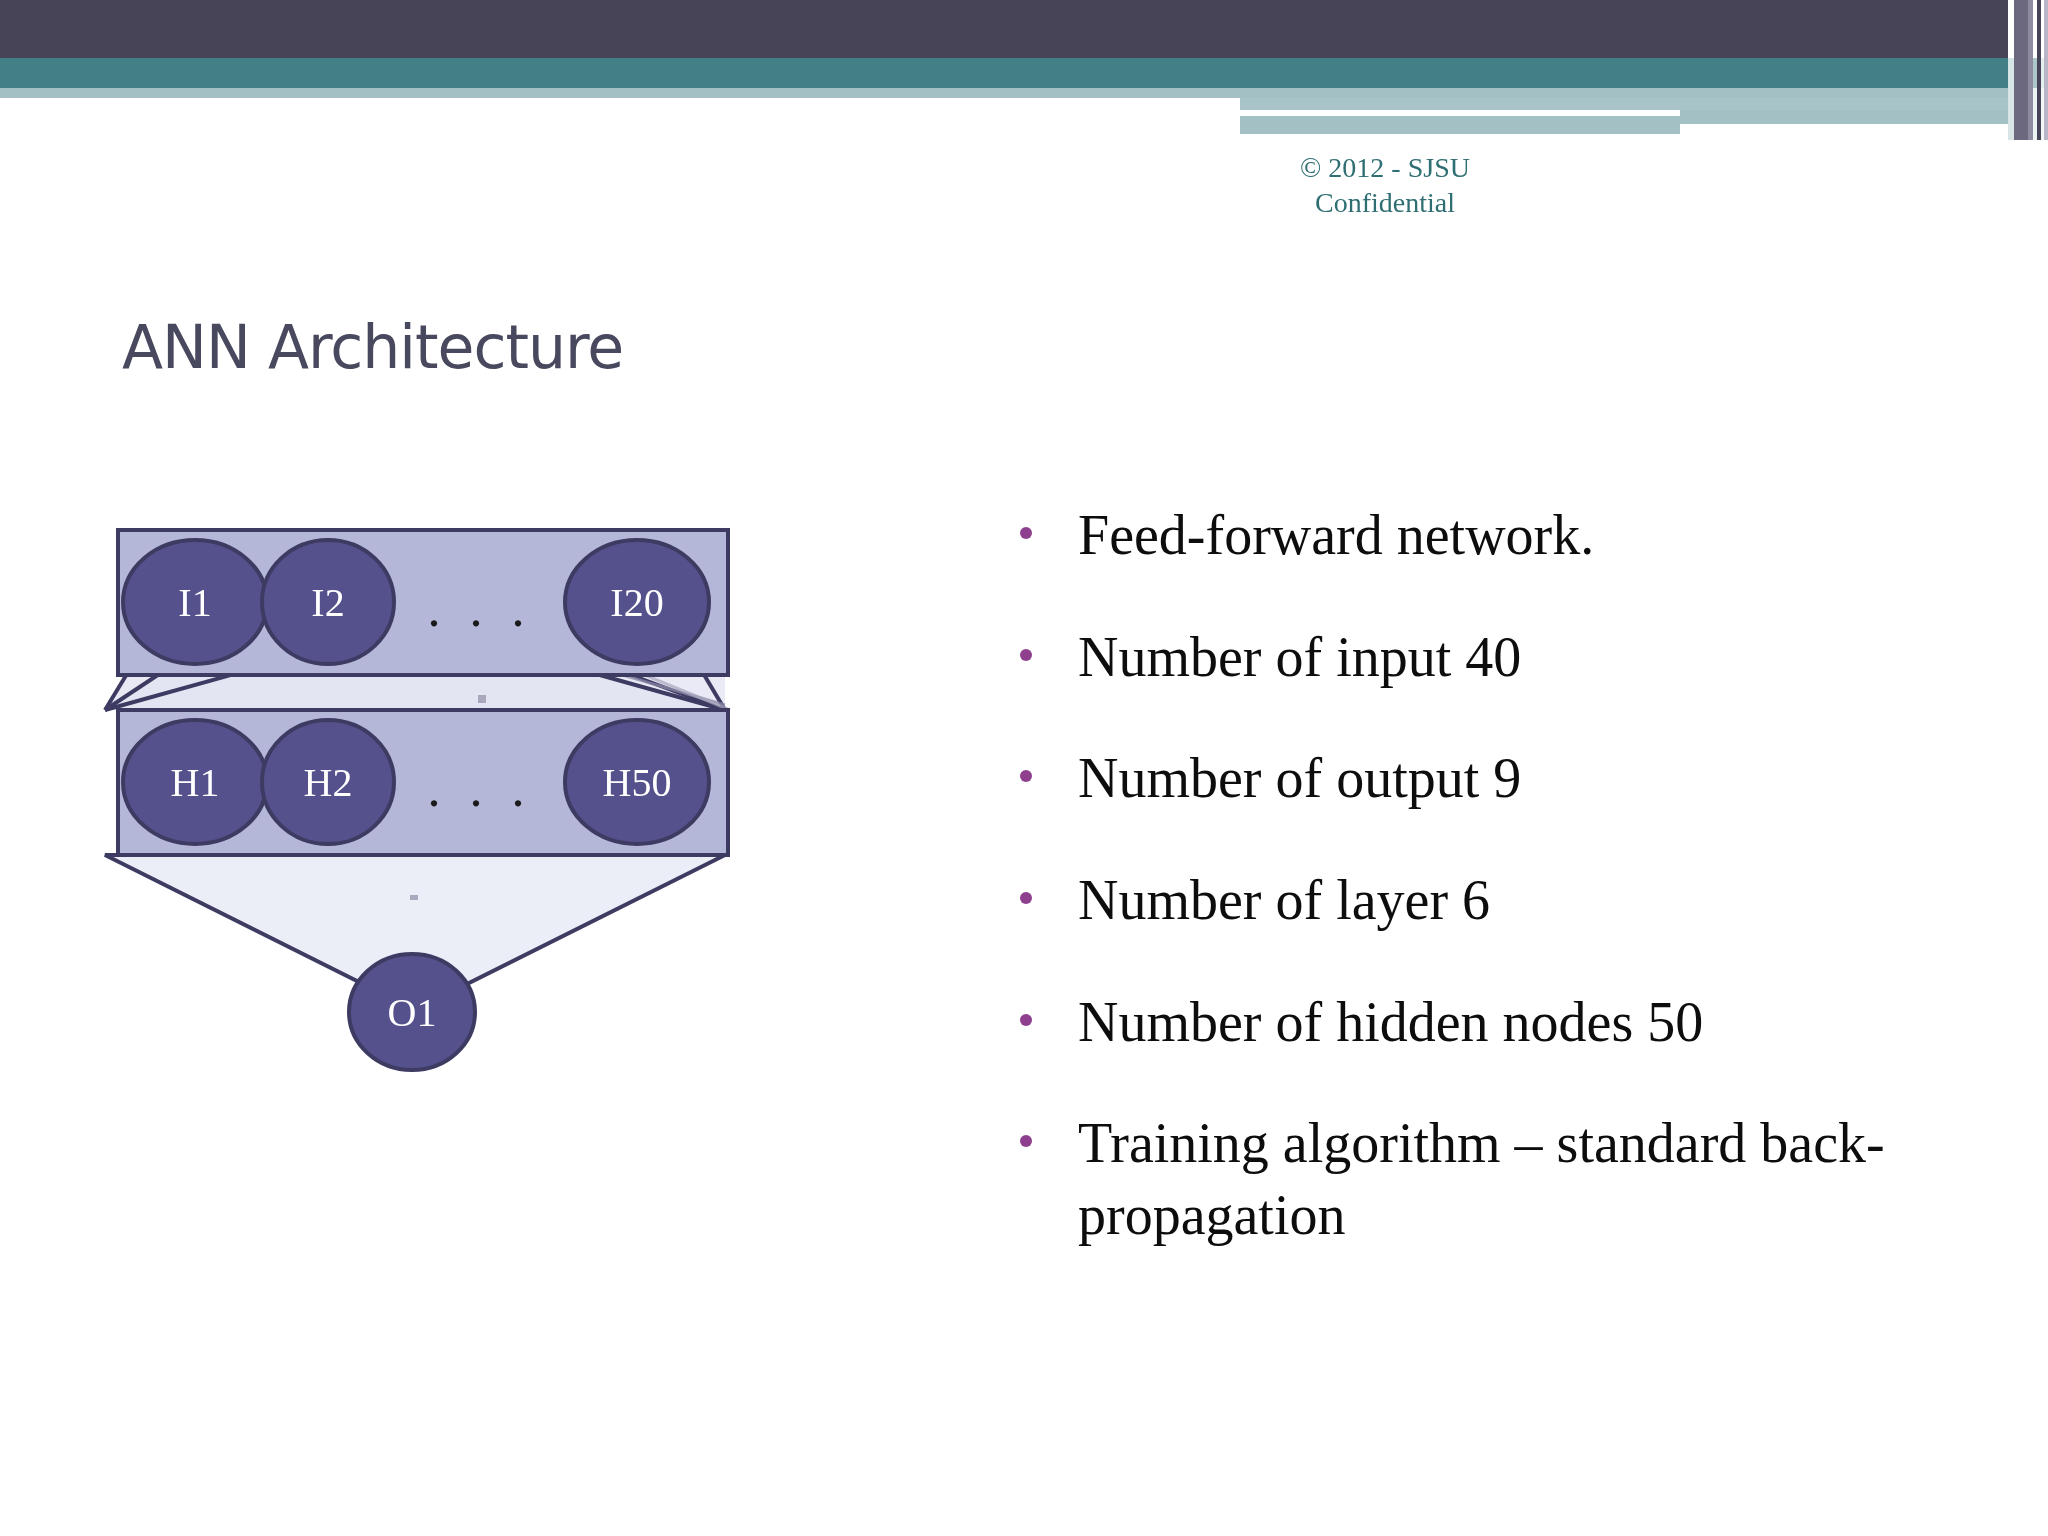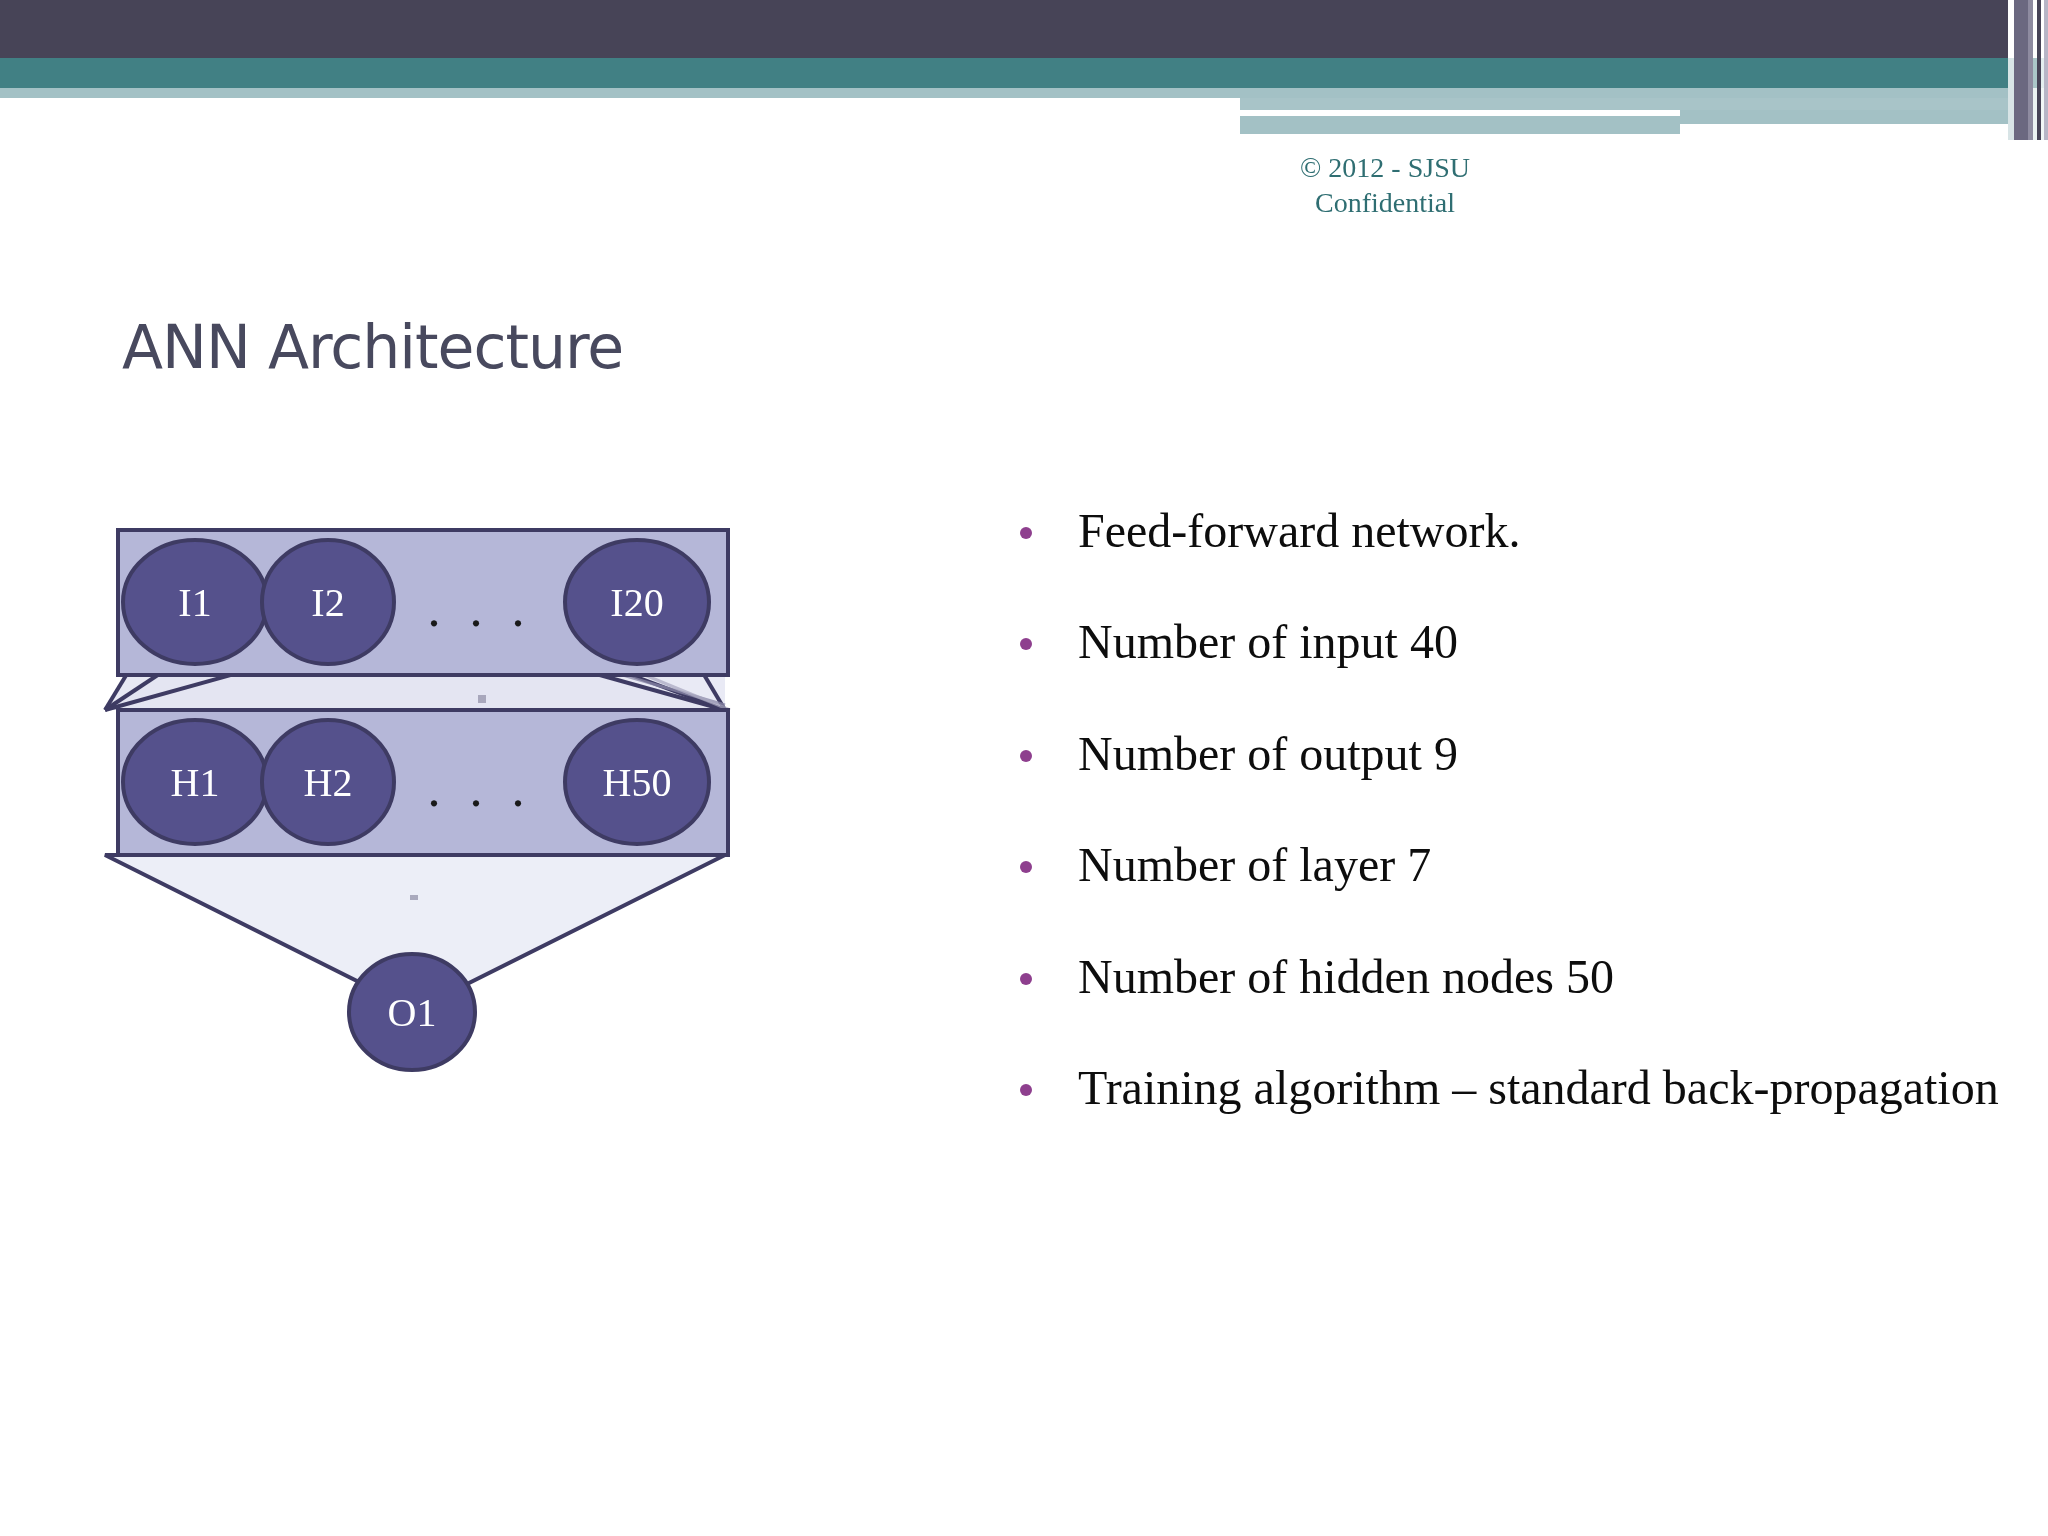--- a/index.html
+++ b/index.html
@@ -167,21 +167,21 @@
     flex: 0 0 auto;
     width: 12px;
     height: 12px;
     border-radius: 50%;
     background: #8e3f8e;
     margin-top: 27px;
     margin-right: 46px;
   }
   .bullet-text {
     font-family: "Liberation Serif", serif;
-    font-size: 48px;
+    font-size: 56px;
     line-height: 1.28;
     color: #0d0d0d;
   }
 </style>
 </head>
 <body>
 
 <div id="header-banner">
   <div class="band band-dark"></div>
   <div class="band band-teal"></div>
@@ -277,21 +277,21 @@
   <div class="bullet-row">
     <span class="bullet-dot"></span>
     <span class="bullet-text">Number of input 40</span>
   </div>
   <div class="bullet-row">
     <span class="bullet-dot"></span>
     <span class="bullet-text">Number of output 9</span>
   </div>
   <div class="bullet-row">
     <span class="bullet-dot"></span>
-    <span class="bullet-text">Number of layer 7</span>
+    <span class="bullet-text">Number of layer 6</span>
   </div>
   <div class="bullet-row">
     <span class="bullet-dot"></span>
     <span class="bullet-text">Number of hidden nodes 50</span>
   </div>
   <div class="bullet-row">
     <span class="bullet-dot"></span>
     <span class="bullet-text">Training algorithm – standard back-propagation</span>
   </div>
 </div>

